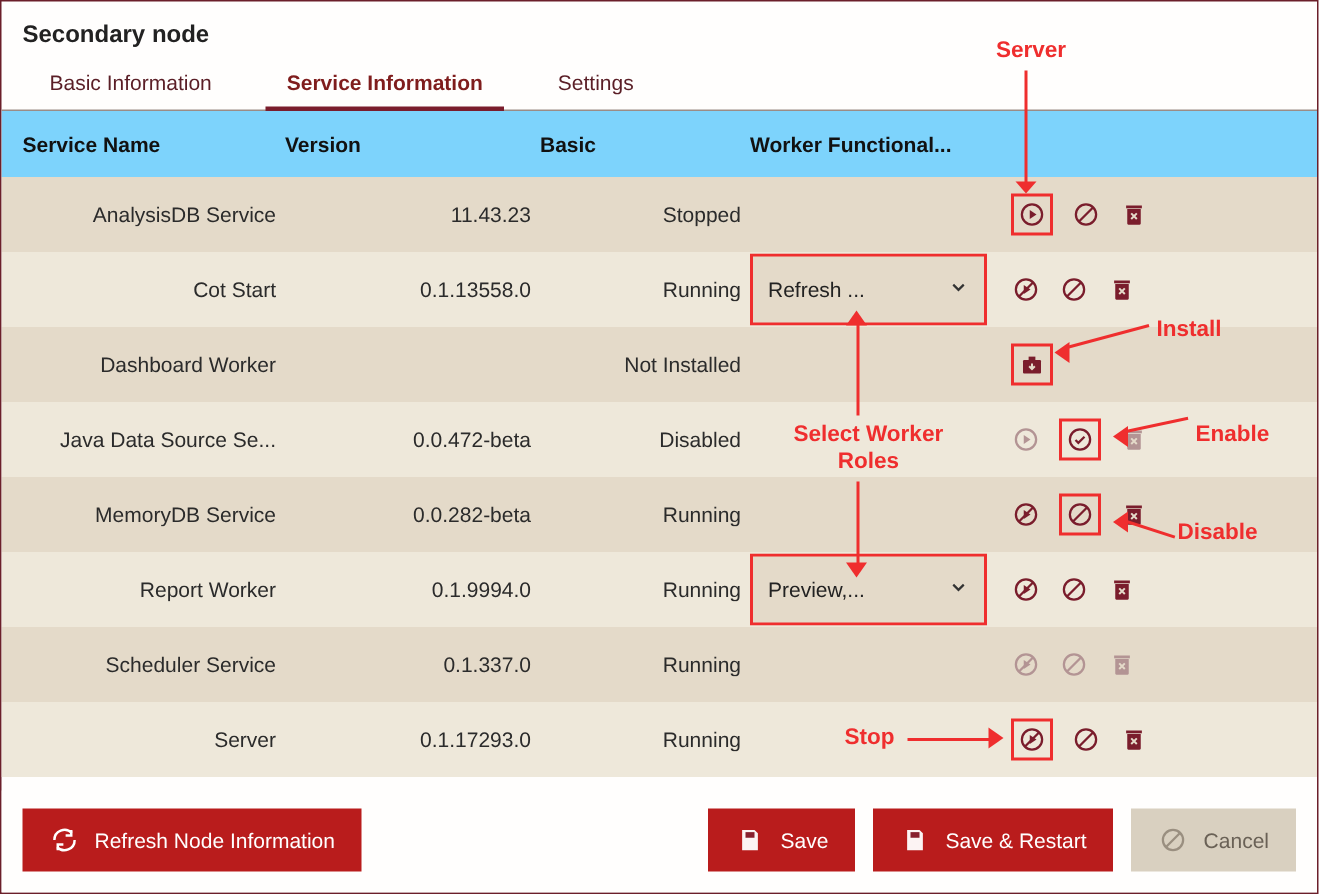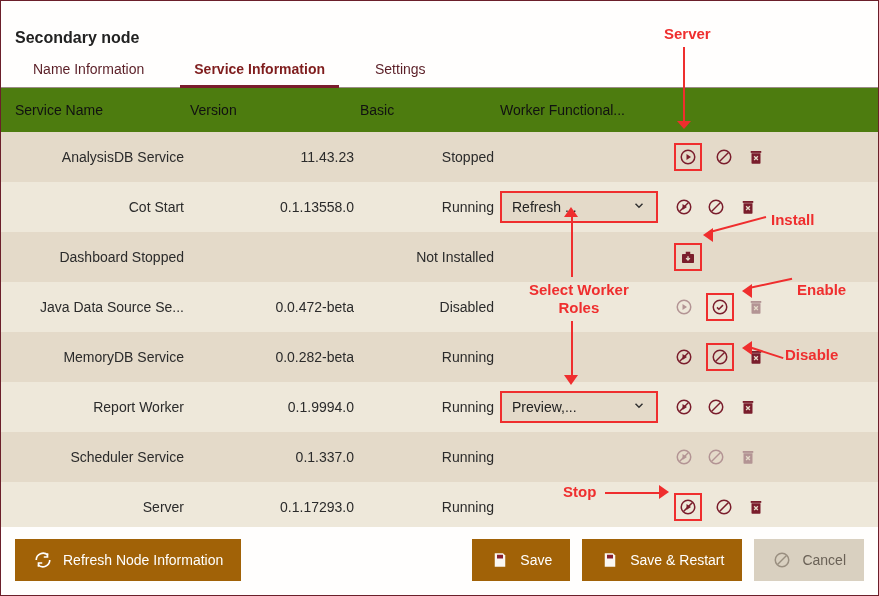--- a/index.html
+++ b/index.html
@@ -10,21 +10,21 @@
     background: #fffefd;
     width: 879px;
     height: 596px;
     position: relative;
     border: 1px solid #6b1f2a;
     overflow: hidden;
   }
   .page-title {
     font-weight: 700;
     font-size: 16px;
-    padding: 28px 14px 6px 14px;
+    padding: 14px 14px 6px 14px;
     color: #222;
   }
   .tabs {
     display: flex;
     padding: 0 10px;
     border-bottom: 1px solid #9b8c86;
     gap: 6px;
     position: relative;
   }
   .tab {
@@ -47,36 +47,36 @@
     background: #7a1d2c;
   }
   .table-header, .row {
     display: grid;
     grid-template-columns: 175px 170px 140px 170px 1fr;
     align-items: center;
     padding: 0 8px;
     height: 50px;
   }
   .table-header {
-    font-weight: 400;
+    font-weight: 700;
     font-size: 14px;
     color: #111;
     height: 44px;
-    background: #4d7c0f;
+    background: #7dd3fc;
   }
   .row { font-size: 14px; color: #2b2b2b; text-align: right; }
   .row:nth-child(odd) { background: #e4dac9; }
   .row:nth-child(even) { background: #eee8da; }
   .cell { padding-left: 6px; overflow: hidden; white-space: nowrap; text-overflow: ellipsis; }
   .select-wrap {
     position: relative;
     display: flex;
     align-items: center;
     width: 158px;
-    height: 32px;
+    height: 48px;
     border: 2px solid #ef2e2e;
     background: #e4dac9;
     cursor: pointer;
     padding: 0 10px;
     color: #222;
   }
   .select-wrap .chevron {
     position: absolute; right: 10px; top: 50%; transform: translateY(-50%);
   }
   .actions { display: flex; align-items: center; gap: 12px; padding-left: 10px; position: relative; }
@@ -103,21 +103,21 @@
   .btn {
     display: inline-flex;
     align-items: center;
     gap: 10px;
     height: 42px;
     padding: 0 18px;
     font-size: 14px;
     cursor: pointer;
     border: none;
   }
-  .btn-primary { background: #a16207; color: #fff; }
+  .btn-primary { background: #b91c1c; color: #fff; }
   .btn-dim { background: #d9d0c0; color: #6a6156; }
   .spacer { flex: 1; }
   
   .anno {
     position: absolute;
     color: #ef2e2e;
     font-weight: 700;
     font-size: 15px;
     pointer-events: none;
     z-index: 50;
@@ -135,21 +135,21 @@
     pointer-events: none;
     z-index: 49;
   }
 </style>
 </head>
 <body>
 
 <div class="page-title">Secondary node</div>
 
 <div class="tabs">
-  <div class="tab">Name Information</div>
+  <div class="tab">Basic Information</div>
   <div class="tab active">Service Information</div>
   <div class="tab">Settings</div>
 </div>
 
 <div class="table-header">
   <div class="cell">Service Name</div>
   <div class="cell">Version</div>
   <div class="cell">Basic</div>
   <div class="cell">Worker Functional...</div>
   <div class="cell"></div>
@@ -214,21 +214,21 @@
         <span class="icon">
           <svg viewBox="0 0 24 24" fill="currentColor">
             <path d="M6 7h12v13a1 1 0 0 1-1 1H7a1 1 0 0 1-1-1z"></path>
             <rect x="5" y="4" width="14" height="2.5"></rect>
             <path d="M9.5 11l5 5M14.5 11l-5 5" stroke="#e4dac9" stroke-width="1.8"></path>
           </svg>
         </span>
       </div>
     </div>
     <div class="row">
-      <div class="cell">Dashboard Stopped</div>
+      <div class="cell">Dashboard Worker</div>
       <div class="cell"></div>
       <div class="cell">Not Installed</div>
       <div class="cell"></div>
       <div class="actions">
         <span class="highlight-box" style="display: inline-flex;">
           <span class="icon">
             <svg viewBox="0 0 24 24" fill="currentColor">
               <rect x="4" y="8" width="16" height="12" rx="1"></rect>
               <rect x="9" y="5" width="6" height="3"></rect>
               <path d="M12 11v5M9.5 13.5L12 16l2.5-2.5" stroke="#e4dac9" stroke-width="1.8" fill="none"></path>

